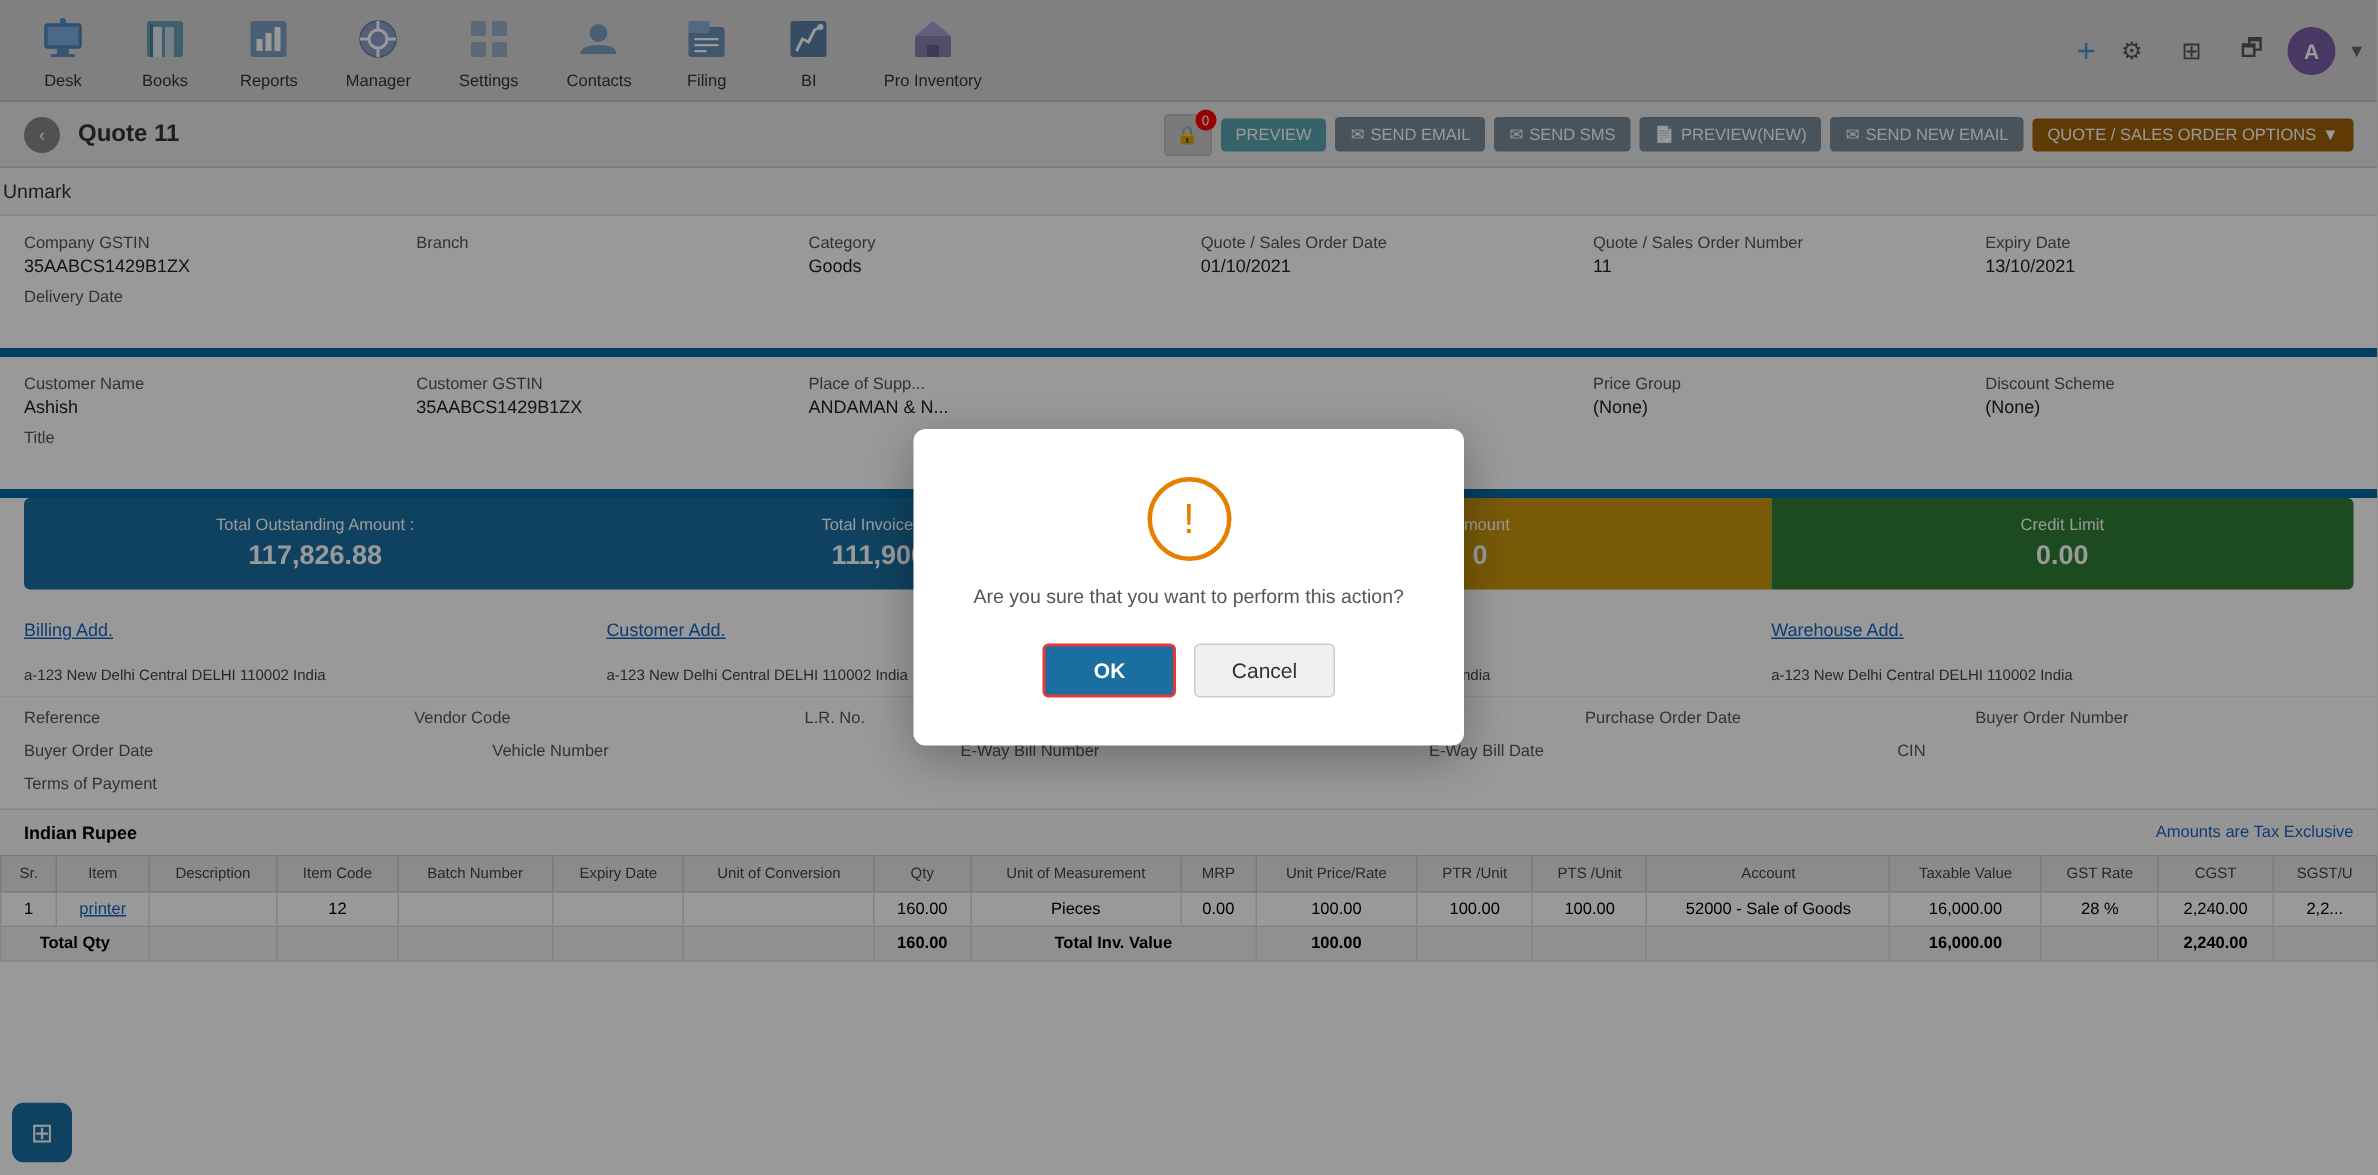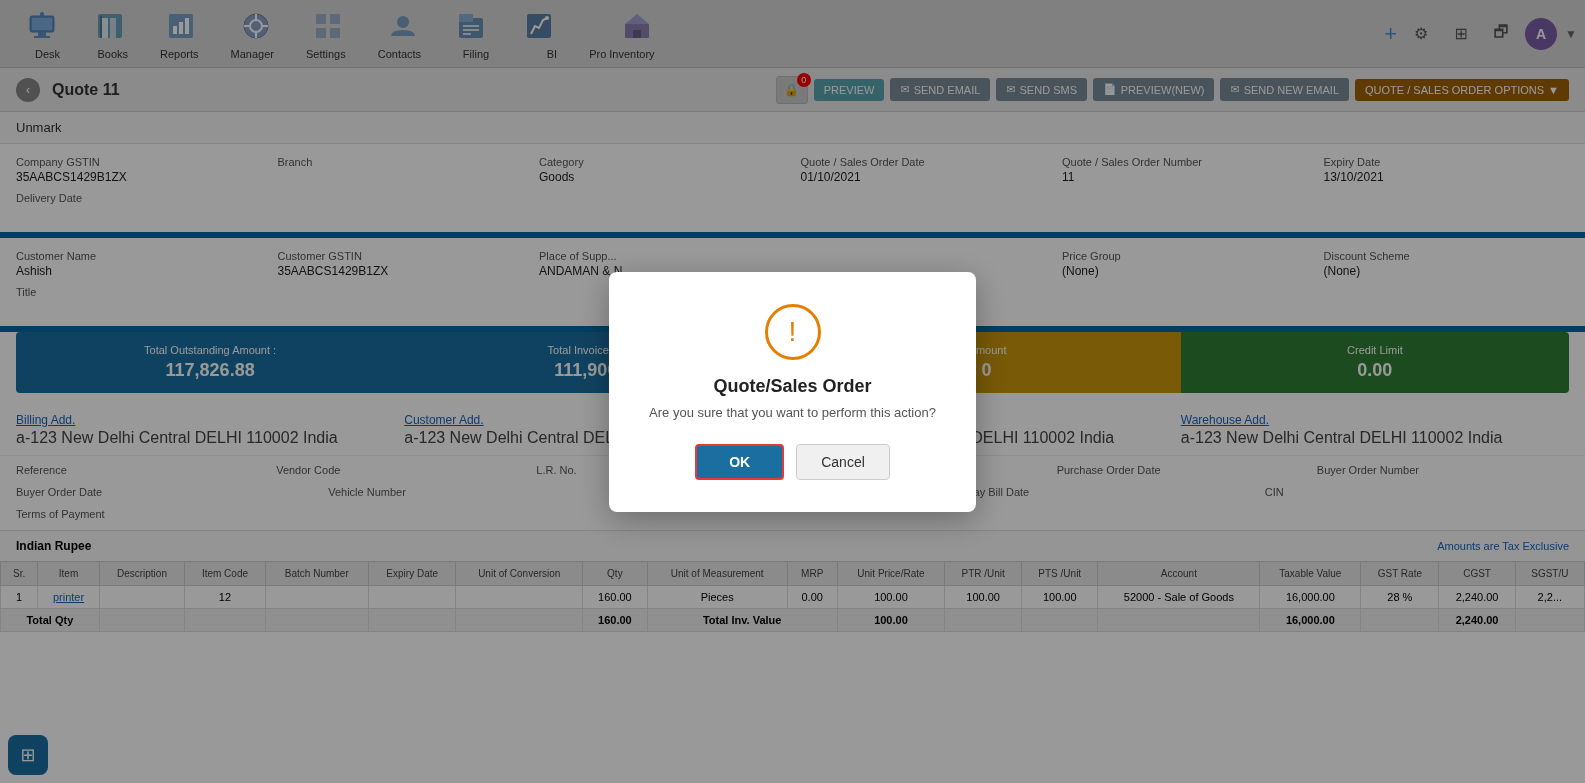--- a/index.html
+++ b/index.html
@@ -5,21 +5,21 @@
     * { box-sizing: border-box; margin: 0; padding: 0; }
     body { font-family: Arial, sans-serif; font-size: 12px; background: #e8e8e8; overflow: hidden; }
 
     
     .top-nav {
       display: flex; align-items: center; background: #d6d6d6;
       padding: 4px 8px; height: 68px; border-bottom: 1px solid #bbb;
       position: relative;
     }
     .nav-item {
-      display: flex; flex-direction: column; align-items: flex-end;
+      display: flex; flex-direction: column; align-items: center;
       padding: 4px 16px; cursor: pointer; min-width: 60px;
     }
     .nav-icon {
       width: 36px; height: 36px; margin-bottom: 4px;
       display: flex; align-items: center; justify-content: center;
     }
     .nav-label { font-size: 11px; color: #333; }
     .nav-right {
       margin-left: auto; display: flex; align-items: center; gap: 8px;
     }
@@ -67,21 +67,21 @@
       font-size: 11px; display: flex; align-items: center; gap: 4px;
     }
     .btn-teal { background: #5ba3b0; color: white; }
     .btn-gray { background: #7a8a9a; color: white; }
     .btn-dark { background: #a16207; color: white; }
 
     
     .main-content { background: white; margin: 0; padding: 0; height: calc(100% - 44px); overflow-y: auto; }
 
     .unmark-bar {
-      background: #f5f5f5; padding: 8px 16px; border-bottom: 1px solid #ddd;
+      background: #f5f5f5; padding: 8px 2px; border-bottom: 1px solid #ddd;
       font-size: 13px; color: #333; cursor: pointer;
     }
 
     .form-section { padding: 12px 16px; border-bottom: 6px solid #0369a1; }
     .form-grid {
       display: grid; gap: 8px 16px;
     }
     .form-grid-6 { grid-template-columns: repeat(6, 1fr); }
     .form-field label { font-size: 11px; color: #555; display: block; margin-bottom: 2px; }
     .form-field .value { font-size: 12px; color: #222; }
@@ -97,21 +97,21 @@
     .card-green { background: #2e7d32; color: white; padding: 12px 16px; border-radius: 0 4px 4px 0; }
     .card-label { font-size: 11px; text-align: center; margin-bottom: 4px; }
     .card-value { font-size: 18px; text-align: center; font-weight: bold; }
 
     
     .address-row {
       display: grid; grid-template-columns: repeat(4, 1fr); 
       padding: 8px 16px; border-bottom: 1px solid #eee;
     }
     .addr-link { color: #1565c0; text-decoration: underline; font-size: 12px; cursor: pointer; }
-    .addr-text { font-size: 16px; color: #444; margin-top: 2px; }
+    .addr-text { font-size: 10px; color: #444; margin-top: 18px; }
 
     
     .ref-section { padding: 8px 16px; }
     .ref-grid { display: grid; grid-template-columns: repeat(6, 1fr); gap: 8px; }
     .ref-grid2 { display: grid; grid-template-columns: repeat(5, 1fr); gap: 8px; margin-top: 8px; }
 
     
     .table-header-row {
       display: flex; justify-content: space-between; align-items: center;
       padding: 8px 16px; background: #f9f9f9; border-top: 1px solid #ddd;
@@ -528,21 +528,20 @@
       </tbody>
     </table>
   </div>
 </div>
 
 <div class="modal-overlay">
   <div class="modal-box">
     <div class="modal-icon">
       <span>!</span>
     </div>
-    <div class="modal-title">Quote/Sales Order</div>
     <div class="modal-message">Are you sure that you want to perform this action?</div>
     <div class="modal-buttons">
       <button class="btn-ok">OK</button>
       <button class="btn-cancel-modal">Cancel</button>
     </div>
   </div>
 </div>
 
 <div class="bottom-icon">
   ⊞

